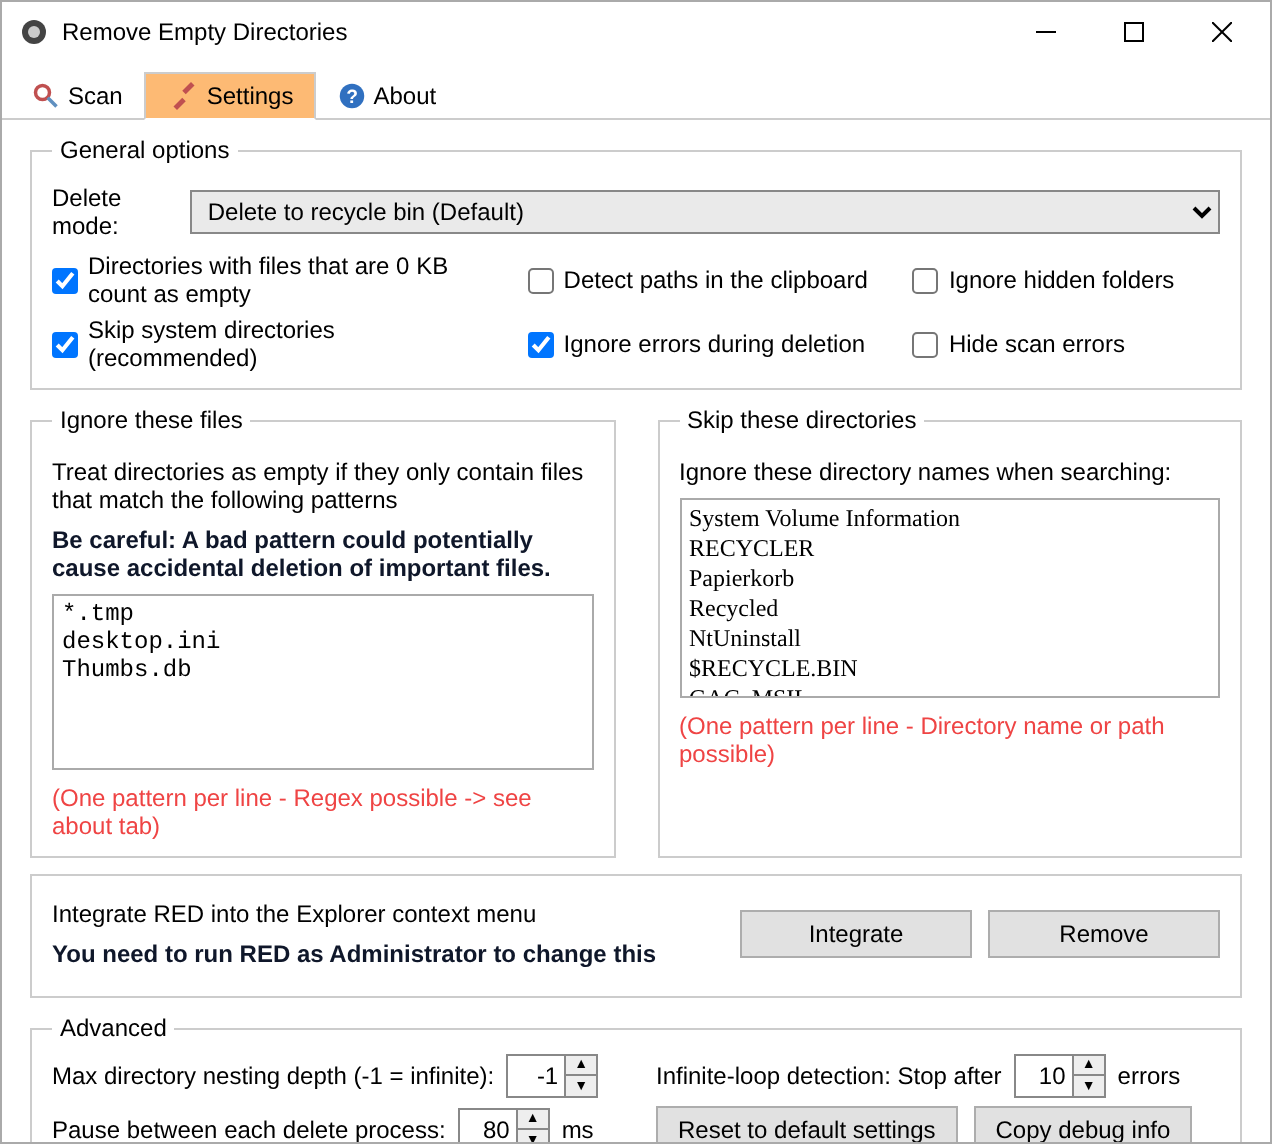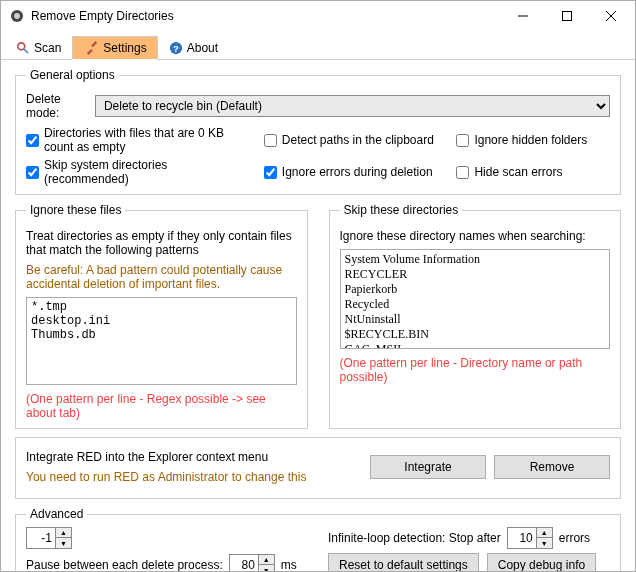--- a/index.html
+++ b/index.html
@@ -17,21 +17,21 @@
 fieldset { border: 1px solid #ccc; margin-bottom: 8px; padding: 6px 10px 8px 10px; }
 legend { padding: 0 4px; font-size: 12px; }
 .row { display: flex; align-items: center; gap: 6px; margin: 4px 0; }
 select { width: 100%; height: 22px; border: 1px solid #888; background: #eaeaea; font-size: 12px; padding-left: 4px; }
 .checkgrid { display: grid; grid-template-columns: 1.25fr 1fr 0.85fr; gap: 4px 12px; margin-top: 6px; }
 .cb { display: flex; align-items: center; gap: 5px; }
 .cb input { width: 13px; height: 13px; }
 .two-col { display: flex; gap: 21px; }
 .two-col fieldset { flex: 1; }
 .desc { margin: 6px 0; }
-.warn { color: #a16207; }
+.warn { color: #0f172a; font-weight: bold; }
 textarea { width: 100%; height: 88px; font-family: Consolas, "Courier New", monospace; font-size: 12px; border: 1px solid #aaa; padding: 2px 4px; resize: none; overflow: auto; white-space: pre; background: #fff; }
 .hint { color: #ef4444; font-size: 12px; margin-top: 4px; }
 .explorer-row { display: flex; align-items: center; }
 .explorer-left { flex: 1; }
 button.std { height: 24px; min-width: 100px; border: 1px solid #adadad; background: #e1e1e1; font-size: 12px; cursor: pointer; padding: 0 10px; }
 .spin { display: flex; align-items: center; border: 1px solid #888; height: 22px; width: 46px; background: #fff; }
 .spin input { width: 28px; border: none; text-align: right; padding-right: 3px; font-size: 12px; outline: none; }
 .spin .arrows { display: flex; flex-direction: column; width: 16px; }
 .spin .arrows span { height: 10px; border-left: 1px solid #888; display: flex; align-items: center; justify-content: center; font-size: 7px; cursor: pointer; background: #eee; }
 .spin .arrows span:first-child { border-bottom: 1px solid #888; }
@@ -173,20 +173,21 @@
           <button class="std" style="min-width:116px">Integrate</button>
           <button class="std" style="min-width:116px">Remove</button>
         </div>
       </div>
     </fieldset>
 
     <fieldset>
       <legend>Advanced</legend>
       <div class="adv-grid">
         <div class="adv-left">
+          <span>Max directory nesting depth (-1 = infinite):</span>
           <div class="spin">
             <input value="-1" style="">
             <div class="arrows">
                 <span>▲</span>
                 <span>▼</span>
               </div>
           </div>
         </div>
         <div class="adv-left">
           <span>Infinite-loop detection: Stop after</span>

